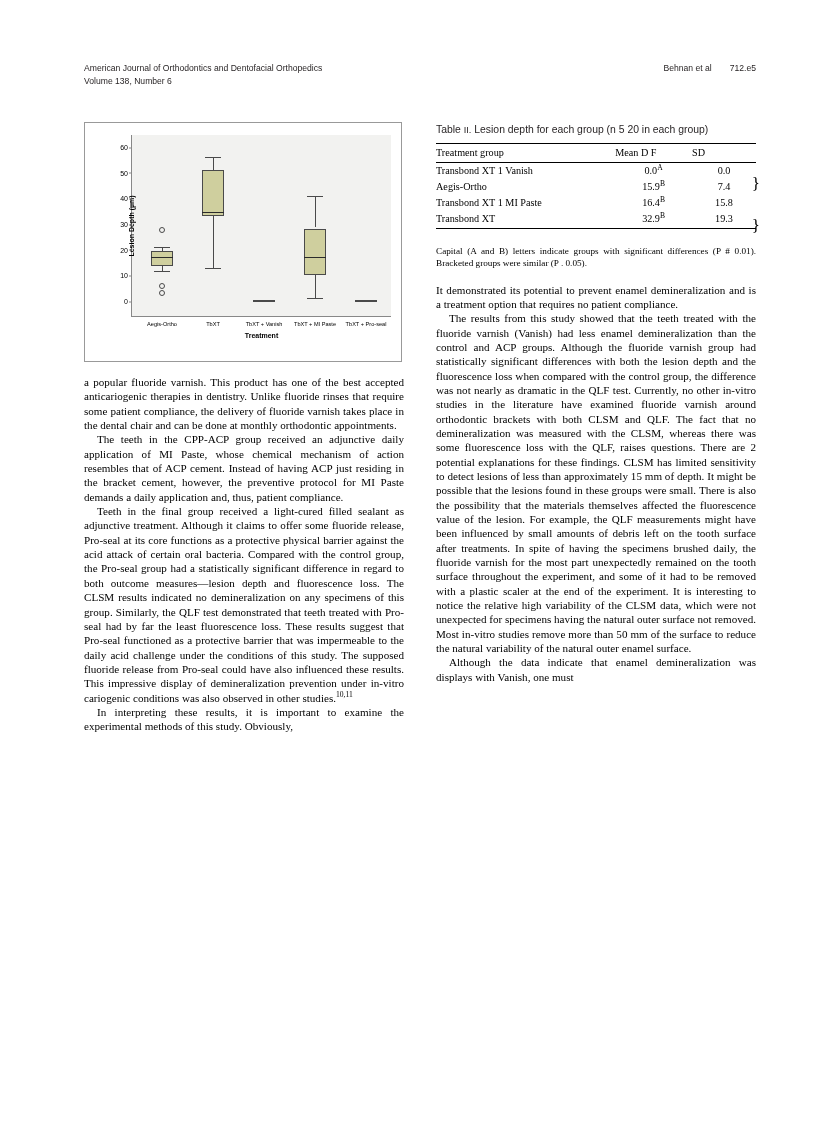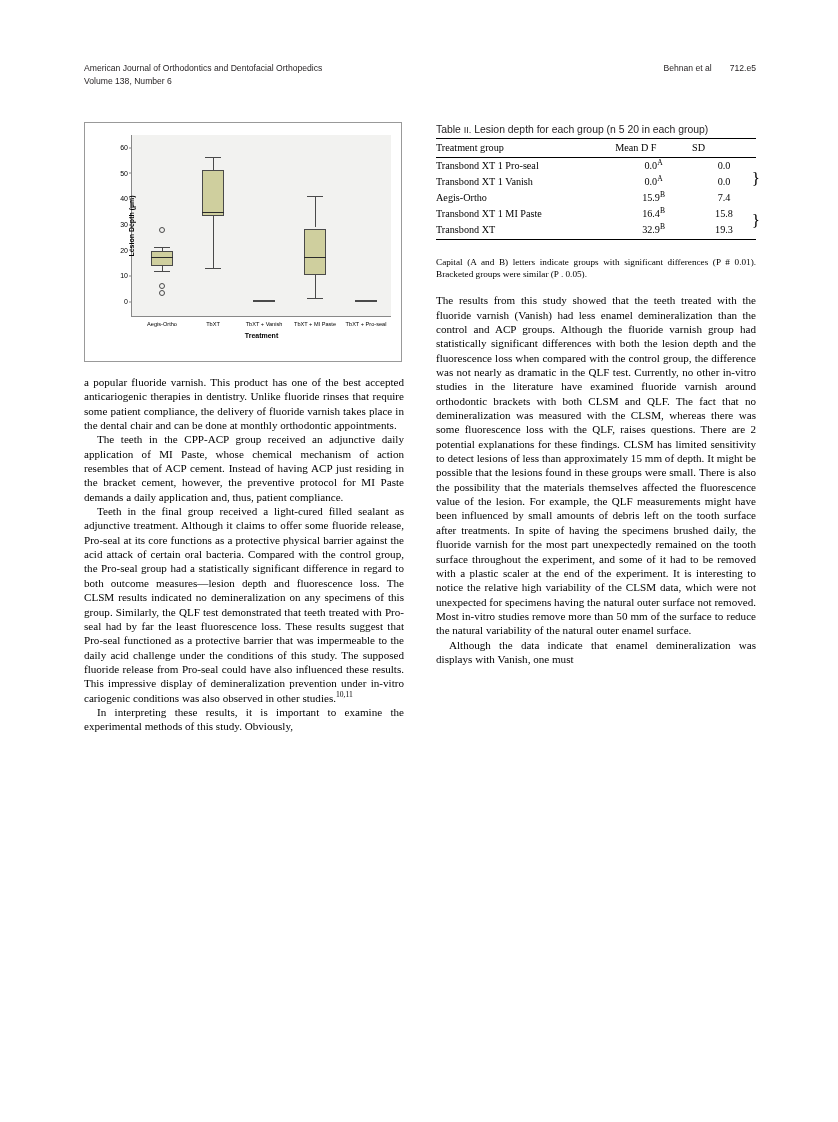--- a/index.html
+++ b/index.html
@@ -190,20 +190,21 @@
   p.body + p.body { text-indent: 13px; }
   .spacer-14 { height: 13px; }
   sup { font-size: 7.6px; vertical-align: super; line-height: 0; }
 
   
   .table-title {
     font-family: "Liberation Sans", sans-serif;
     font-size: 10.4px;
     line-height: 15px;
     color: #231f20;
+    margin-bottom: 5px;
   }
   .table-title .tnum { font-size: 9.2px; }
   table.data {
     width: 100%;
     border-collapse: collapse;
     font-size: 10.2px;
     color: #000;
   }
   table.data th {
     font-family: "Liberation Serif", serif;
@@ -327,25 +328,20 @@
       <table class="data">
         <thead>
           <tr>
             <th style="width:56%">Treatment group</th>
             <th class="c" style="width:24%">Mean D F</th>
             <th class="c" style="width:20%">SD</th>
           </tr>
         </thead>
         <tbody>
           <tr>
-            <td>Transbond XT 1  Pro-seal</td>
-            <td class="c"><span>0.0</span><sup>A</sup></td>
-            <td class="c">0.0</td>
-          </tr>
-          <tr>
             <td>Transbond XT 1  Vanish</td>
             <td class="c"><span>0.0</span><sup>A</sup></td>
             <td class="c">0.0</td>
           </tr>
           <tr>
             <td>Aegis-Ortho</td>
             <td class="c"><span>15.9</span><sup>B</sup></td>
             <td class="c">7.4</td>
           </tr>
           <tr>
@@ -361,17 +357,18 @@
         </tbody>
       </table>
       <span class="brace" style="right:-4px; top:32px;">}</span>
       <span class="brace" style="right:-4px; top:74px;">}</span>
     </div>
 
     <div class="table-note">Capital (A and B) letters indicate groups with significant differences (P  # 0.01). Bracketed groups were similar (P  . 0.05).</div>
 
     <div class="spacer-14"></div>
 
+    <p class="body" style="text-indent:0">It demonstrated its potential to prevent enamel demineralization and is a treatment option that requires no patient compliance.</p>
     <p class="body">The results from this study showed that the teeth treated with the fluoride varnish (Vanish) had less enamel demineralization than the control and ACP groups. Although the fluoride varnish group had statistically significant differences with both the lesion depth and the fluorescence loss when compared with the control group, the difference was not nearly as dramatic in the QLF test. Currently, no other in-vitro studies in the literature have examined fluoride varnish around orthodontic brackets with both CLSM and QLF. The fact that no demineralization was measured with the CLSM, whereas there was some fluorescence loss with the QLF, raises questions. There are 2 potential explanations for these findings. CLSM has limited sensitivity to detect lesions of less than approximately 15 mm of depth. It might be possible that the lesions found in these groups were small. There is also the possibility that the materials themselves affected the fluorescence value of the lesion. For example, the QLF measurements might have been influenced by small amounts of debris left on the tooth surface after treatments. In spite of having the specimens brushed daily, the fluoride varnish for the most part unexpectedly remained on the tooth surface throughout the experiment, and some of it had to be removed with a plastic scaler at the end of the experiment. It is interesting to notice the relative high variability of the CLSM data, which were not unexpected for specimens having the natural outer surface not removed. Most in-vitro studies remove more than 50 mm of the surface to reduce the natural variability of the natural outer enamel surface.</p>
     <p class="body">Although the data indicate that enamel demineralization was displays with Vanish, one must</p>
   </div>
 
 </div>
 
 </body></html>

